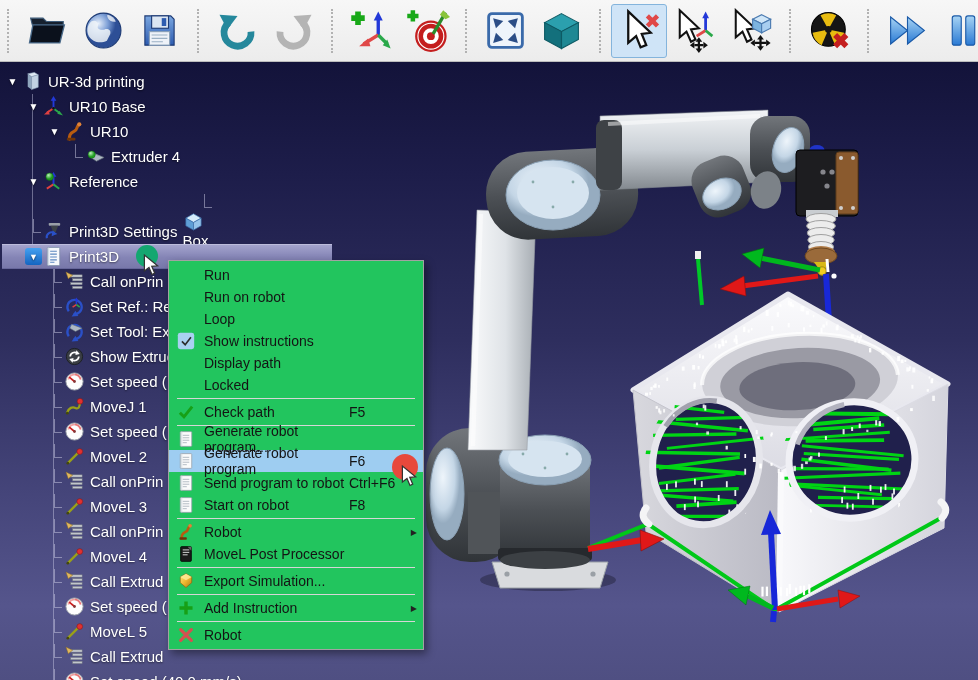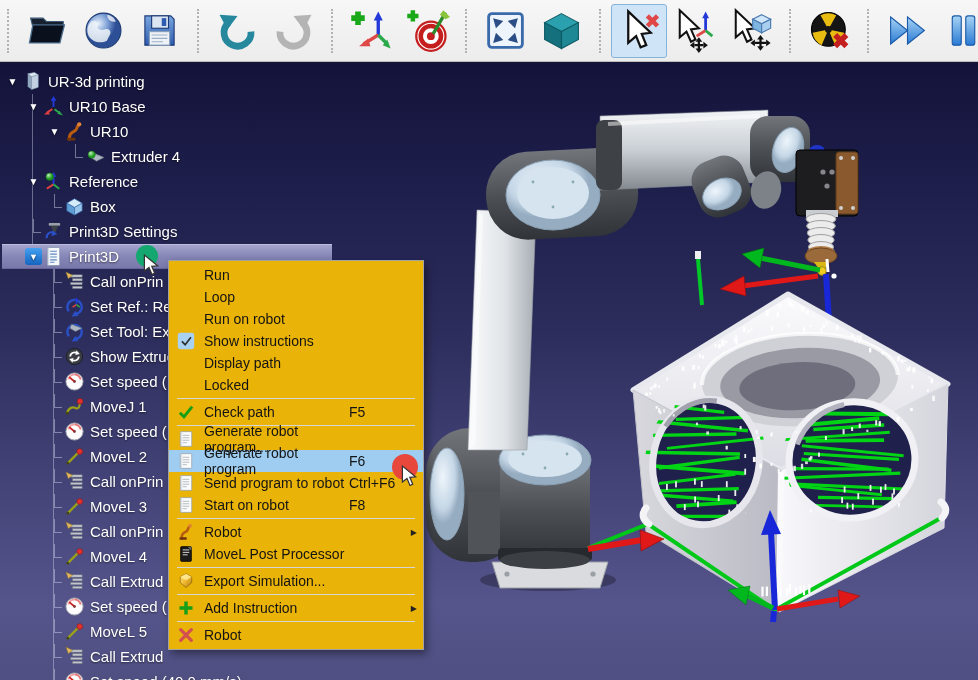--- a/index.html
+++ b/index.html
@@ -34,21 +34,21 @@
   .expander.selbox{background:linear-gradient(#44a0f0,#1565c0);border-radius:3px;font-size:9px;}
   .connector{flex:0 0 17px;height:25px;position:relative;}
   .connector::before{content:"";position:absolute;left:8px;top:0;height:13px;width:7px;
     border-left:1px solid rgba(205,205,230,.5);border-bottom:1px solid rgba(205,205,230,.5);}
   .ticon{flex:0 0 21px;height:21px;margin:0 5px 0 1px;}
   .ticon svg{width:21px;height:21px;display:block;}
   .tlabel{text-shadow:0 1px 2px rgba(0,0,0,.55);}
 
   
   #context-menu{position:absolute;left:168px;top:260px;width:256px;box-sizing:border-box;
-    background:#eab308;border:1px solid #a2a2a2;box-shadow:3px 4px 8px rgba(0,0,0,.4);
+    background:#22c55e;border:1px solid #a2a2a2;box-shadow:3px 4px 8px rgba(0,0,0,.4);
     padding:3px 0;z-index:5;font-size:14px;color:#141414;}
   .mi{height:22px;display:flex;align-items:center;padding:0 6px 0 4px;}
   .mi.hl{background:#9ecdf1;}
   .mi .ic{flex:0 0 26px;height:20px;display:flex;align-items:center;justify-content:center;}
   .mi .ic svg{width:18px;height:18px;display:block;}
   .mi .lbl{flex:1;padding-left:5px;}
   .mi .sc{width:58px;text-align:left;}
   .mi .sub{width:10px;font-size:8px;color:#222;text-align:right;}
   .msep{height:1px;background:#d6d6d6;margin:2px 8px;}
 
@@ -678,21 +678,21 @@
           </defs>
           <path d="M11 14V5" stroke="#2238d8" stroke-width="2"></path>
           <polygon points="8,6 11,1 14,6" fill="#2238d8"></polygon>
           <path d="M11 14L4 18.5" stroke="#e04040" stroke-width="2"></path>
           <path d="M11 14l6 4.5" stroke="#2aa84a" stroke-width="2"></path>
           <circle cx="7" cy="6" r="4" fill="url(#fbg)" stroke="#0d6a0d" stroke-width=".5"></circle>
         </svg>
       </span>
       <span class="tlabel">Reference</span>
     </div>
-    <div class="trow" style="padding-left: 46px;">
+    <div class="trow" style="padding-left: 46px; flex-direction: column;">
       <span class="connector"></span>
       <span class="ticon">
         <svg viewBox="0 0 22 22">
           <polygon points="11,3 19,7.5 11,12 3,7.5" fill="#d6ecfb" stroke="#4a86c0" stroke-width=".7"></polygon>
           <polygon points="3,7.5 11,12 11,20 3,15.5" fill="#5f9fd6" stroke="#3a6ea8" stroke-width=".7"></polygon>
           <polygon points="19,7.5 11,12 11,20 19,15.5" fill="#96c4ea" stroke="#3a6ea8" stroke-width=".7"></polygon>
         </svg>
       </span>
       <span class="tlabel">Box</span>
     </div>
@@ -944,27 +944,27 @@
 
 <div id="context-menu">
     <div class="mi">
       <span class="ic"></span>
       <span class="lbl">Run</span>
       <span class="sc"></span>
       <span class="sub"></span>
     </div>
     <div class="mi">
       <span class="ic"></span>
+      <span class="lbl">Run on robot</span>
+      <span class="sc"></span>
+      <span class="sub"></span>
+    </div>
+    <div class="mi">
+      <span class="ic"></span>
       <span class="lbl">Loop</span>
-      <span class="sc"></span>
-      <span class="sub"></span>
-    </div>
-    <div class="mi">
-      <span class="ic"></span>
-      <span class="lbl">Run on robot</span>
       <span class="sc"></span>
       <span class="sub"></span>
     </div>
     <div class="mi">
       <span class="ic">
         <svg viewBox="0 0 22 22">
           <rect x="1" y="1" width="20" height="20" rx="3" fill="#a9d1f1"></rect>
           <path d="M6 11.5l4 4 7-9" stroke="#2c2c2c" stroke-width="2" fill="none"></path>
         </svg>
       </span>

